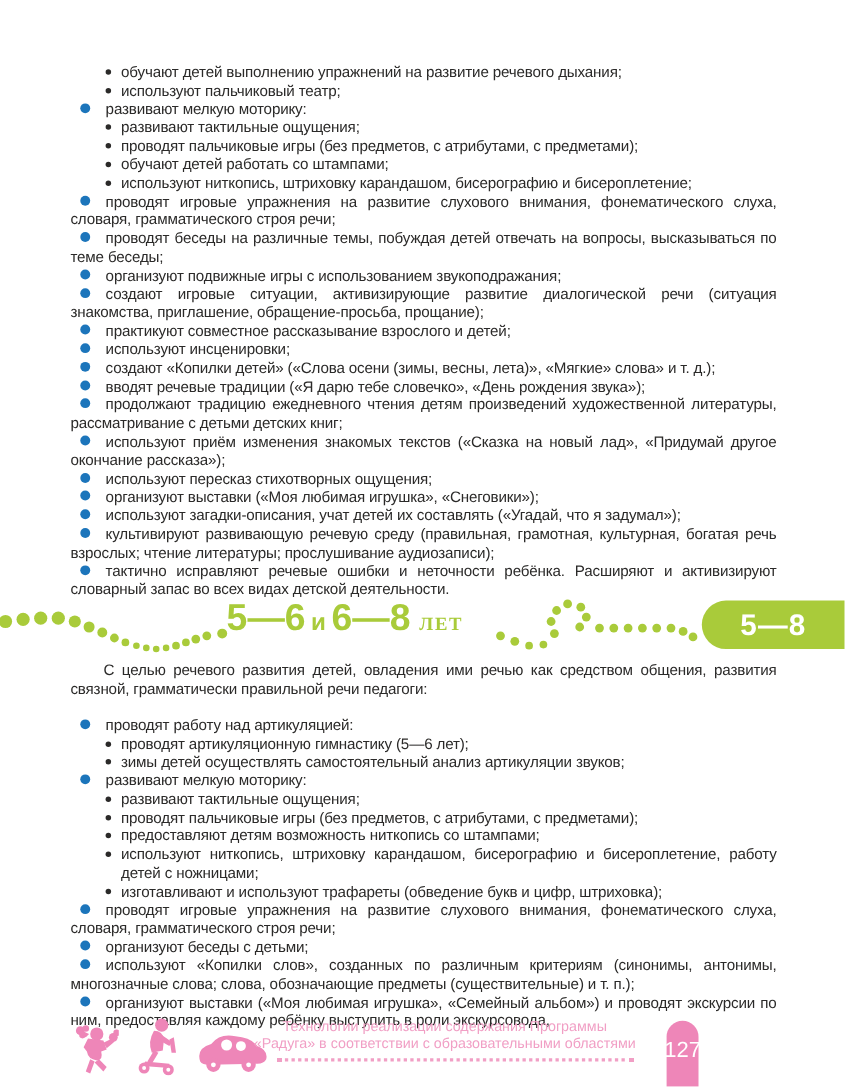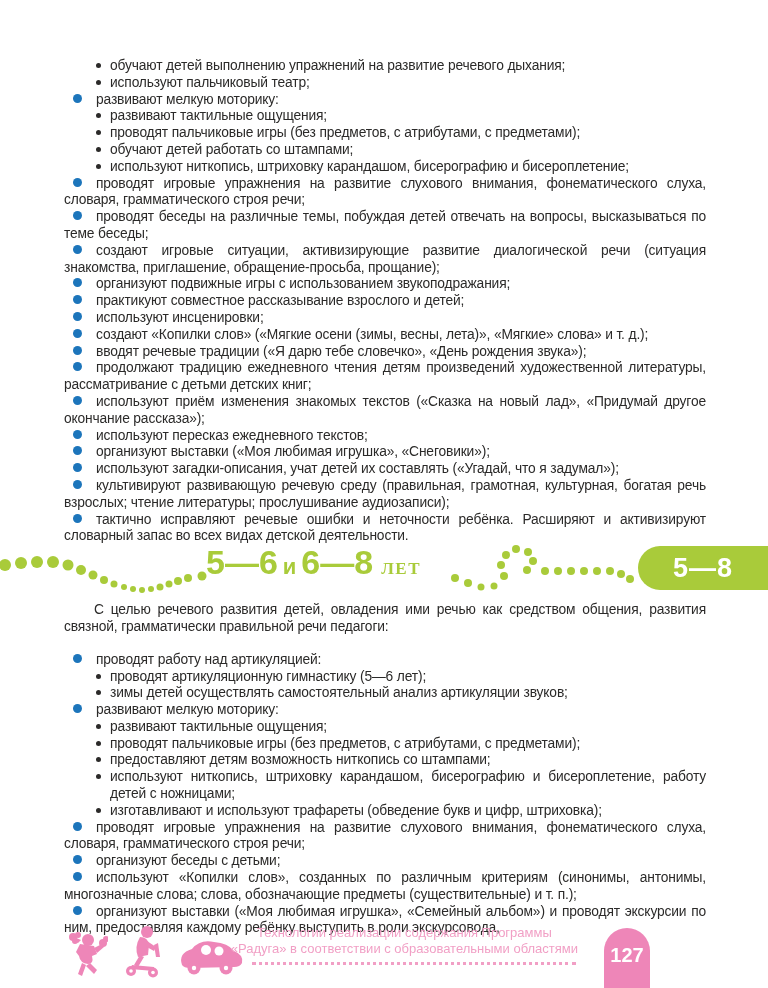--- a/index.html
+++ b/index.html
@@ -40,51 +40,51 @@
   .footer-icons{position:absolute;left:64px;bottom:10px;display:flex;align-items:flex-end;gap:12px;}
   .pinkfill{fill:var(--footer-pink);}
   .footer-caption{
     position:absolute;right:190px;bottom:32px;text-align:center;
     color:var(--footer-pink-light);font-size:13px;line-height:15.5px;
   }
   .footer-caption span{display:block;}
   .footer-dotline{position:absolute;left:252px;right:192px;bottom:23px;
     border-bottom:3px dotted var(--footer-pink-light);height:0;}
   .page-tab{
-    position:absolute;right:118px;bottom:0;width:46px;height:60px;
+    position:absolute;right:133px;bottom:0;width:29px;height:60px;
     background:var(--footer-pink);border-radius:23px 23px 0 0;
-    color:#fff;font-weight:bold;font-size:20px;text-align:center;
+    color:#fff;font-weight:normal;font-size:20px;text-align:center;
     display:flex;align-items:center;justify-content:center;padding-bottom:6px;box-sizing:border-box;
   }
 </style>
 </head>
 <body>
 
 <div class="page">
   <div class="content">
 
     <div class="list">
         <p class="level2"><span class="b2"></span><span>обучают детей выполнению упражнений на развитие речевого дыхания;</span></p>
         <p class="level2"><span class="b2"></span><span>используют пальчиковый театр;</span></p>
         <p class="level1"><span class="b1"></span><span>развивают мелкую моторику:</span></p>
         <p class="level2"><span class="b2"></span><span>развивают тактильные ощущения;</span></p>
         <p class="level2"><span class="b2"></span><span>проводят пальчиковые игры (без предметов, с атрибутами, с предметами);</span></p>
         <p class="level2"><span class="b2"></span><span>обучают детей работать со штампами;</span></p>
         <p class="level2"><span class="b2"></span><span>используют ниткопись, штриховку карандашом, бисерографию и бисероплетение;</span></p>
         <p class="level1"><span class="b1"></span><span>проводят игровые упражнения на развитие слухового внимания, фонематического слуха, словаря, грамматического строя речи;</span></p>
         <p class="level1"><span class="b1"></span><span>проводят беседы на различные темы, побуждая детей отвечать на вопросы, высказываться по теме беседы;</span></p>
+        <p class="level1"><span class="b1"></span><span>организуют подвижные игры с использованием звукоподражания;</span></p>
         <p class="level1"><span class="b1"></span><span>создают игровые ситуации, активизирующие развитие диалогической речи (ситуация знакомства, приглашение, обращение-просьба, прощание);</span></p>
-        <p class="level1"><span class="b1"></span><span>организуют подвижные игры с использованием звукоподражания;</span></p>
         <p class="level1"><span class="b1"></span><span>практикуют совместное рассказывание взрослого и детей;</span></p>
         <p class="level1"><span class="b1"></span><span>используют инсценировки;</span></p>
-        <p class="level1"><span class="b1"></span><span>создают «Копилки слов» («Мягкие осени (зимы, весны, лета)», «Мягкие» слова» и т. д.);</span></p>
+        <p class="level1"><span class="b1"></span><span>создают «Копилки детей» («Слова осени (зимы, весны, лета)», «Мягкие» слова» и т. д.);</span></p>
         <p class="level1"><span class="b1"></span><span>вводят речевые традиции («Я дарю тебе словечко», «День рождения звука»);</span></p>
         <p class="level1"><span class="b1"></span><span>продолжают традицию ежедневного чтения детям произведений художественной литературы, рассматривание с детьми детских книг;</span></p>
         <p class="level1"><span class="b1"></span><span>используют приём изменения знакомых текстов («Сказка на новый лад», «Придумай другое окончание рассказа»);</span></p>
-        <p class="level1"><span class="b1"></span><span>используют пересказ ежедневного текстов;</span></p>
+        <p class="level1"><span class="b1"></span><span>используют пересказ стихотворных ощущения;</span></p>
         <p class="level1"><span class="b1"></span><span>организуют выставки («Моя любимая игрушка», «Снеговики»);</span></p>
         <p class="level1"><span class="b1"></span><span>используют загадки-описания, учат детей их составлять («Угадай, что я задумал»);</span></p>
         <p class="level1"><span class="b1"></span><span>культивируют развивающую речевую среду (правильная, грамотная, культурная, богатая речь взрослых; чтение литературы; прослушивание аудиозаписи);</span></p>
         <p class="level1"><span class="b1"></span><span>тактично исправляют речевые ошибки и неточности ребёнка. Расширяют и активизируют словарный запас во всех видах детской деятельности.</span></p>
       </div>
 
     <div class="heading-band">
       <svg class="band-dots" width="768" height="64" viewBox="0 0 768 64">
         <circle class="dot" cx="5" cy="28" r="6"></circle>
           <circle class="dot" cx="21" cy="26" r="6"></circle>

